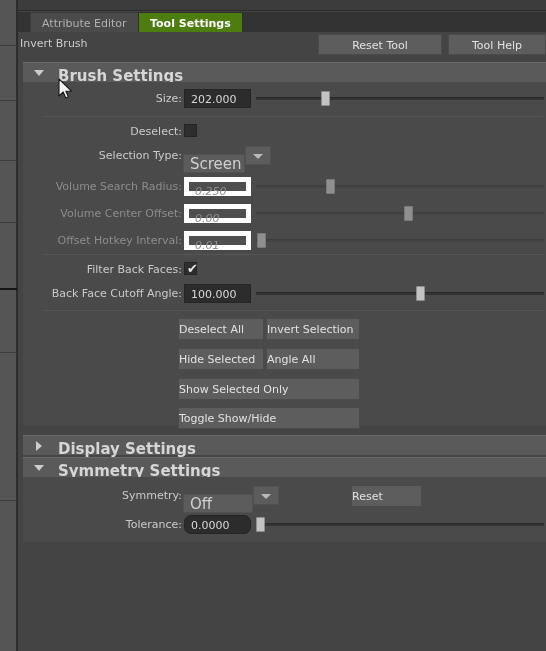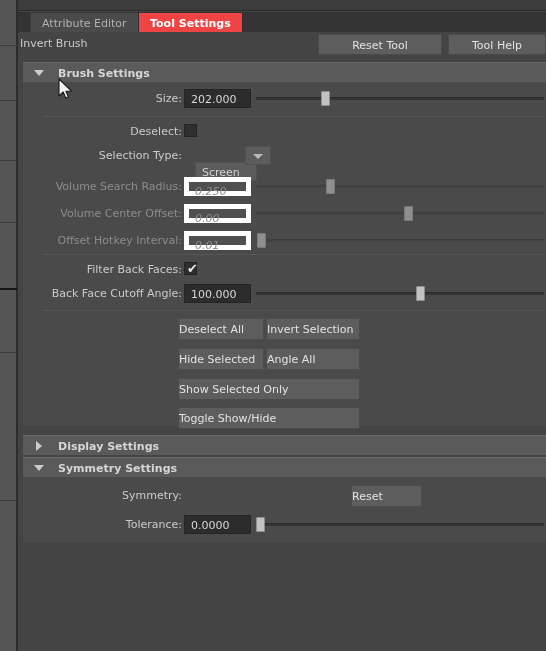--- a/index.html
+++ b/index.html
@@ -71,21 +71,21 @@
   }
   .tab.inactive {
     left: 12px;
     background: #4a4a4a;
     color: #b0b0b0;
     border: 1px solid #3a3a3a;
     border-bottom: none;
   }
   .tab.active {
     left: 120px;
-    background: #ef4444;
+    background: #4d7c0f;
     color: #ffffff;
     font-weight: bold;
     border: 1px solid #2f2f2f;
     border-bottom: none;
   }
   #tab-underline {
     position: absolute;
     left: 0; top: 32px; width: 528px; height: 1px;
     background: #444444;
   }
@@ -140,21 +140,21 @@
   }
   .arrow.right {
     top: 5px; left: 13px;
     border-top: 5px solid transparent;
     border-bottom: 5px solid transparent;
     border-left: 6px solid #cccccc;
   }
   .section-header .title {
     position: absolute;
     left: 35px; top: 4px;
-    font-size: 11px;
+    font-size: 15px;
     font-weight: bold;
     color: #d6d6d6;
   }
 
   
   .section-body {
     position: absolute;
     left: 5px;
     width: 523px;
     background: #4a4a4a;
@@ -237,28 +237,27 @@
   }
 
   
   .optmenu {
     position: absolute;
     top: 0; height: 19px;
     cursor: default;
   }
   .optmenu .val {
     position: absolute;
-    left: 0; top: 16px;
+    left: 0; top: 8px;
     height: 19px; line-height: 19px;
     padding-left: 6px;
     background: #5c5c5c;
     color: #d0d0d0;
-    font-size: 11px;
+    font-size: 15px;
     border: 1px solid #515151;
-    margin-left: 12px;
   }
   .optmenu .btn {
     position: absolute;
     top: 0;
     width: 26px; height: 19px;
     background: #5c5c5c;
     border: 1px solid #515151;
   }
   .optmenu .btn .carat {
     position: absolute;
@@ -418,26 +417,32 @@
 
   <div class="section-header" style="top:457px">
     <div class="arrow down"></div>
     <div class="title">Symmetry Settings</div>
   </div>
 
   <div class="section-body" style="top:477px; height:65px;">
 
     <div class="row" style="top:9px">
       <div class="lbl" style="right:364px">Symmetry:</div>
+      <div class="optmenu" style="left:160px; width:95px;">
+        <div class="val" style="width:70px">Off</div>
+        <div class="btn" style="left:70px">
+          <div class="carat"></div>
+        </div>
+      </div>
       <div class="pbtn" style="left:328px; top:-1px; width:71px;">Reset</div>
     </div>
 
     <div class="row" style="top:38px">
       <div class="lbl" style="right:364px">Tolerance:</div>
-      <div class="field" style="left:161px; width:67px;">0.0000</div>
+      <div class="field" style="left:161px; width:67px;border-radius:7px;">0.0000</div>
       <div class="slider" style="left:233px; width:288px;">
         <div class="track"></div>
         <div class="handle" style="left:0px"></div>
       </div>
     </div>
   </div>
 
 </div>
 
 <div id="cursor">

